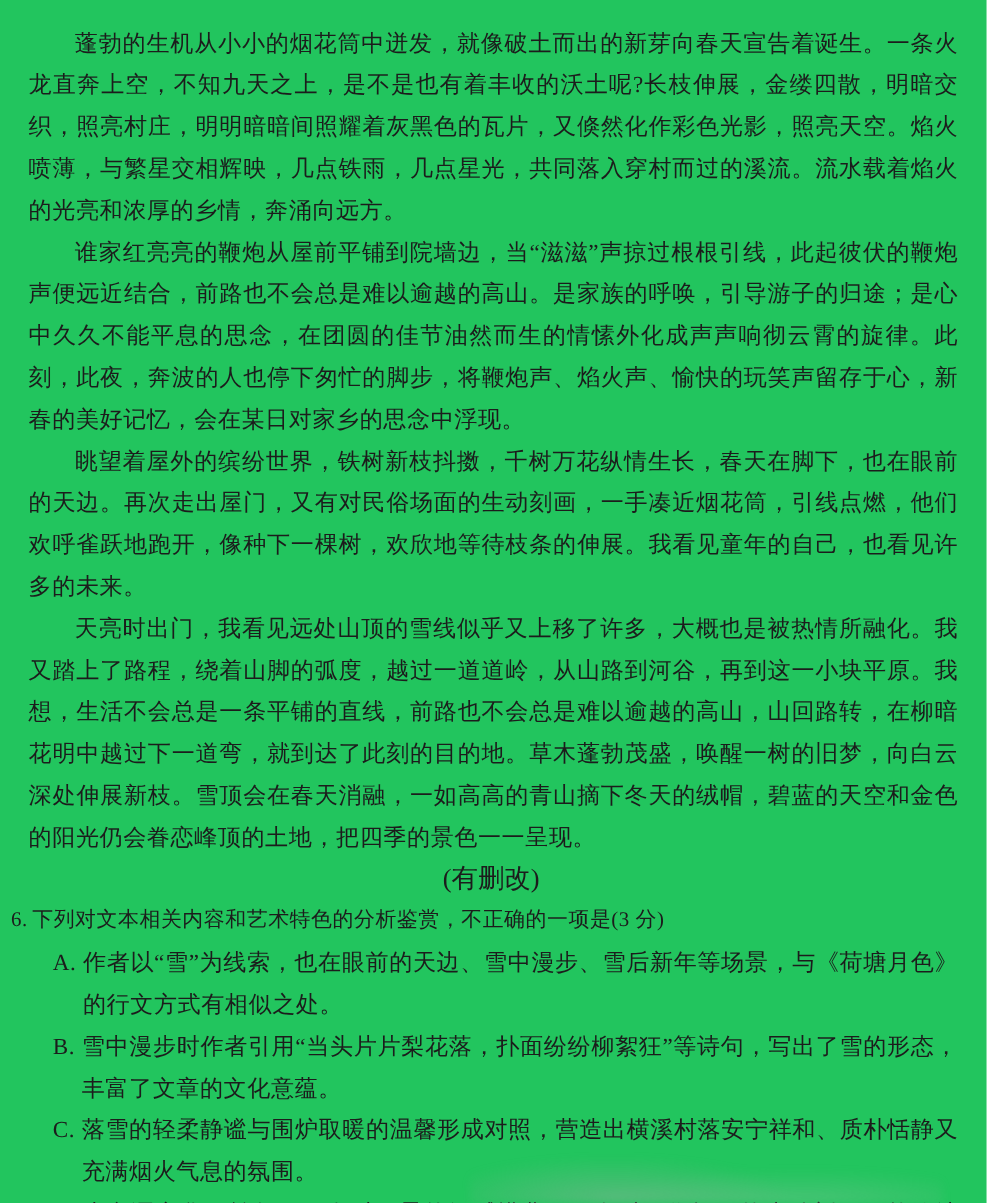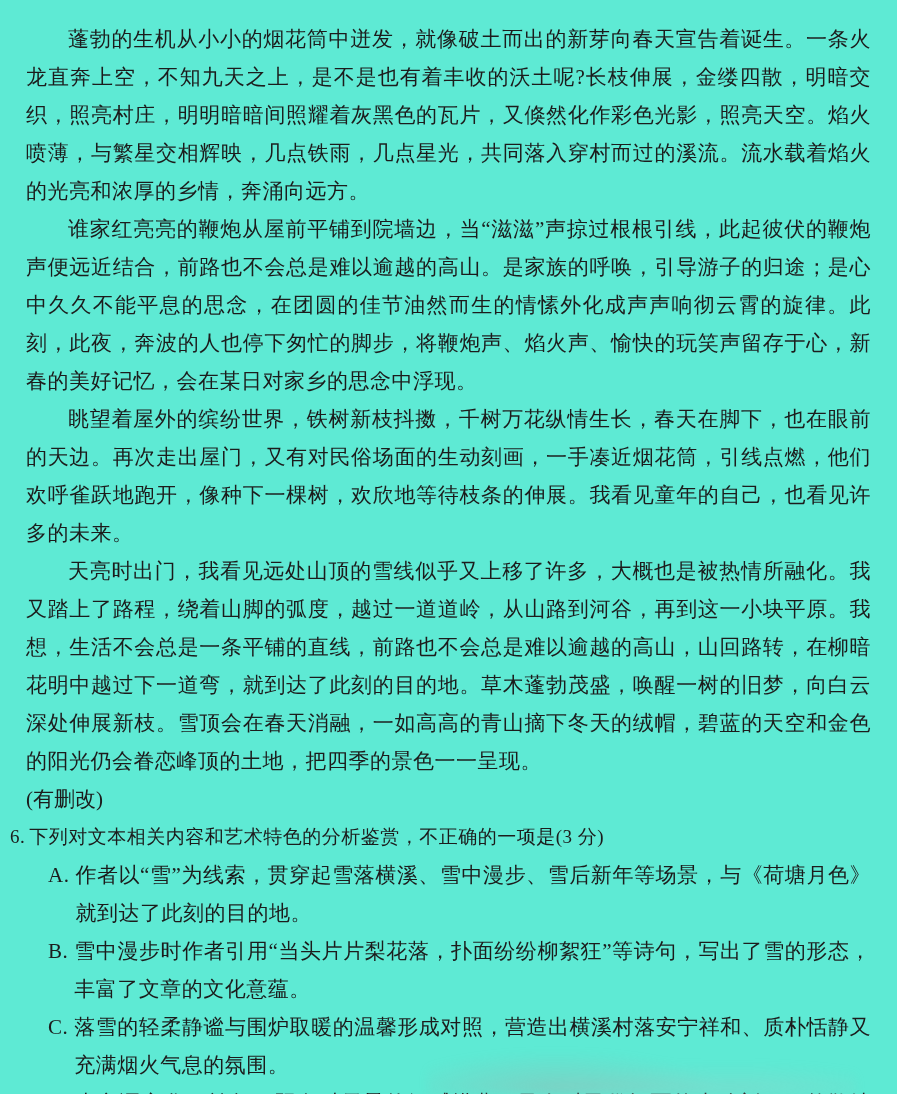--- a/index.html
+++ b/index.html
@@ -10,35 +10,35 @@
     position: relative;
     overflow: hidden;
     font-family: "Liberation Serif", serif;
     color: #1c1c1c;
   }
   .page {
     position: relative;
     width: 897px;
     height: 1094px;
     padding: 20px 26px 0 26px;
-    background: #5eead4;
+    background: #22c55e;
   }
   
   .passage p.para {
     font-size: 21px;
     line-height: 38px;
     text-align: justify;
     text-justify: inter-ideograph;
     text-indent: 2em;
     letter-spacing: 0.5px;
   }
   .source-note {
-    font-size: 21px;
+    font-size: 24px;
     line-height: 38px;
-    text-align: left;
+    text-align: center;
     padding-right: 4px;
   }
   
   .question { margin-top: 0px; }
   .stem {
     font-size: 19px;
     line-height: 38px;
     text-align: justify;
     text-justify: inter-ideograph;
     margin-left: -16px; 
@@ -87,21 +87,21 @@
     <p class="para">眺望着屋外的缤纷世界，铁树新枝抖擞，千树万花纵情生长，春天在脚下，也在眼前的天边。再次走出屋门，又有对民俗场面的生动刻画，一手凑近烟花筒，引线点燃，他们欢呼雀跃地跑开，像种下一棵树，欢欣地等待枝条的伸展。我看见童年的自己，也看见许多的未来。</p>
     <p class="para">天亮时出门，我看见远处山顶的雪线似乎又上移了许多，大概也是被热情所融化。我又踏上了路程，绕着山脚的弧度，越过一道道岭，从山路到河谷，再到这一小块平原。我想，生活不会总是一条平铺的直线，前路也不会总是难以逾越的高山，山回路转，在柳暗花明中越过下一道弯，就到达了此刻的目的地。草木蓬勃茂盛，唤醒一树的旧梦，向白云深处伸展新枝。雪顶会在春天消融，一如高高的青山摘下冬天的绒帽，碧蓝的天空和金色的阳光仍会眷恋峰顶的土地，把四季的景色一一呈现。</p>
     <p class="source-note">(有删改)</p>
   </div>
 
   <div class="question">
     <p class="stem"><span class="q-num">6.</span><span>下列对文本相关内容和艺术特色的分析鉴赏，不正确的一项是(3 分)</span></p>
 
     <div class="option">
       <span class="opt-label">A.</span>
-      <span class="opt-text">作者以“雪”为线索，贯穿起雪落横溪、雪中漫步、雪后新年等场景，与《荷塘月色》就到达了此刻的目的地。</span>
+      <span class="opt-text">作者以“雪”为线索，也在眼前的天边、雪中漫步、雪后新年等场景，与《荷塘月色》的行文方式有相似之处。</span>
     </div>
     <div class="option">
       <span class="opt-label">B.</span>
       <span class="opt-text">雪中漫步时作者引用“当头片片梨花落，扑面纷纷柳絮狂”等诗句，写出了雪的形态，丰富了文章的文化意蕴。</span>
     </div>
     <div class="option">
       <span class="opt-label">C.</span>
       <span class="opt-text">落雪的轻柔静谧与围炉取暖的温馨形成对照，营造出横溪村落安宁祥和、质朴恬静又充满烟火气息的氛围。</span>
     </div>
     <div class="option">

